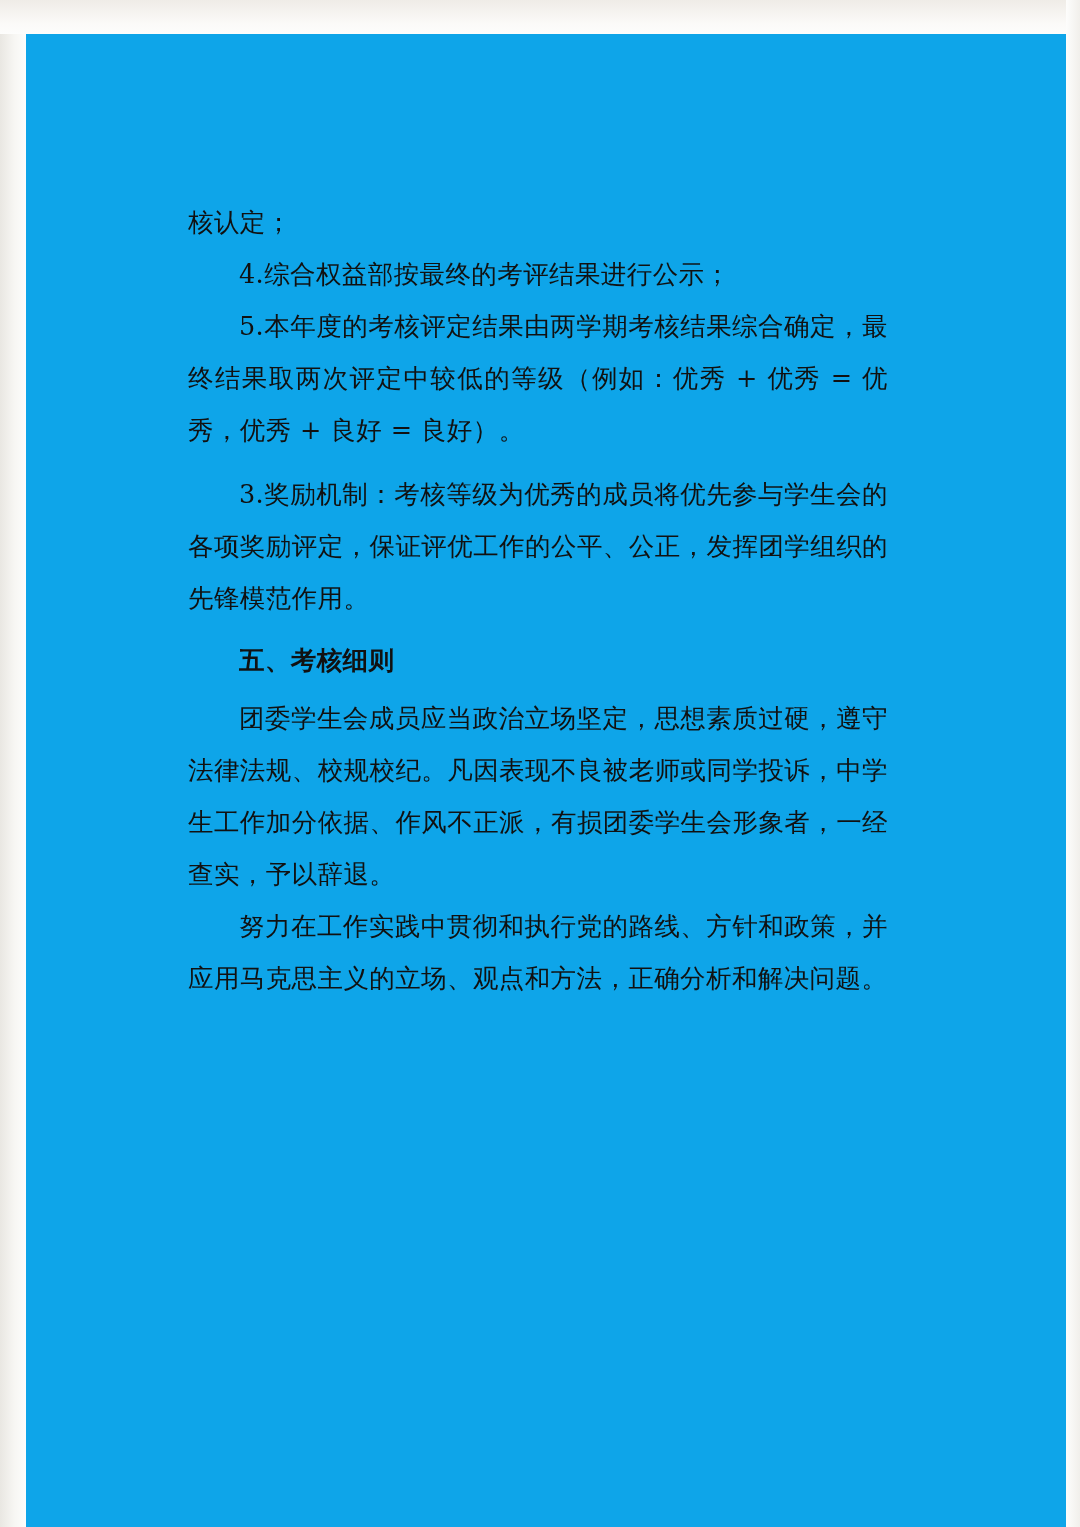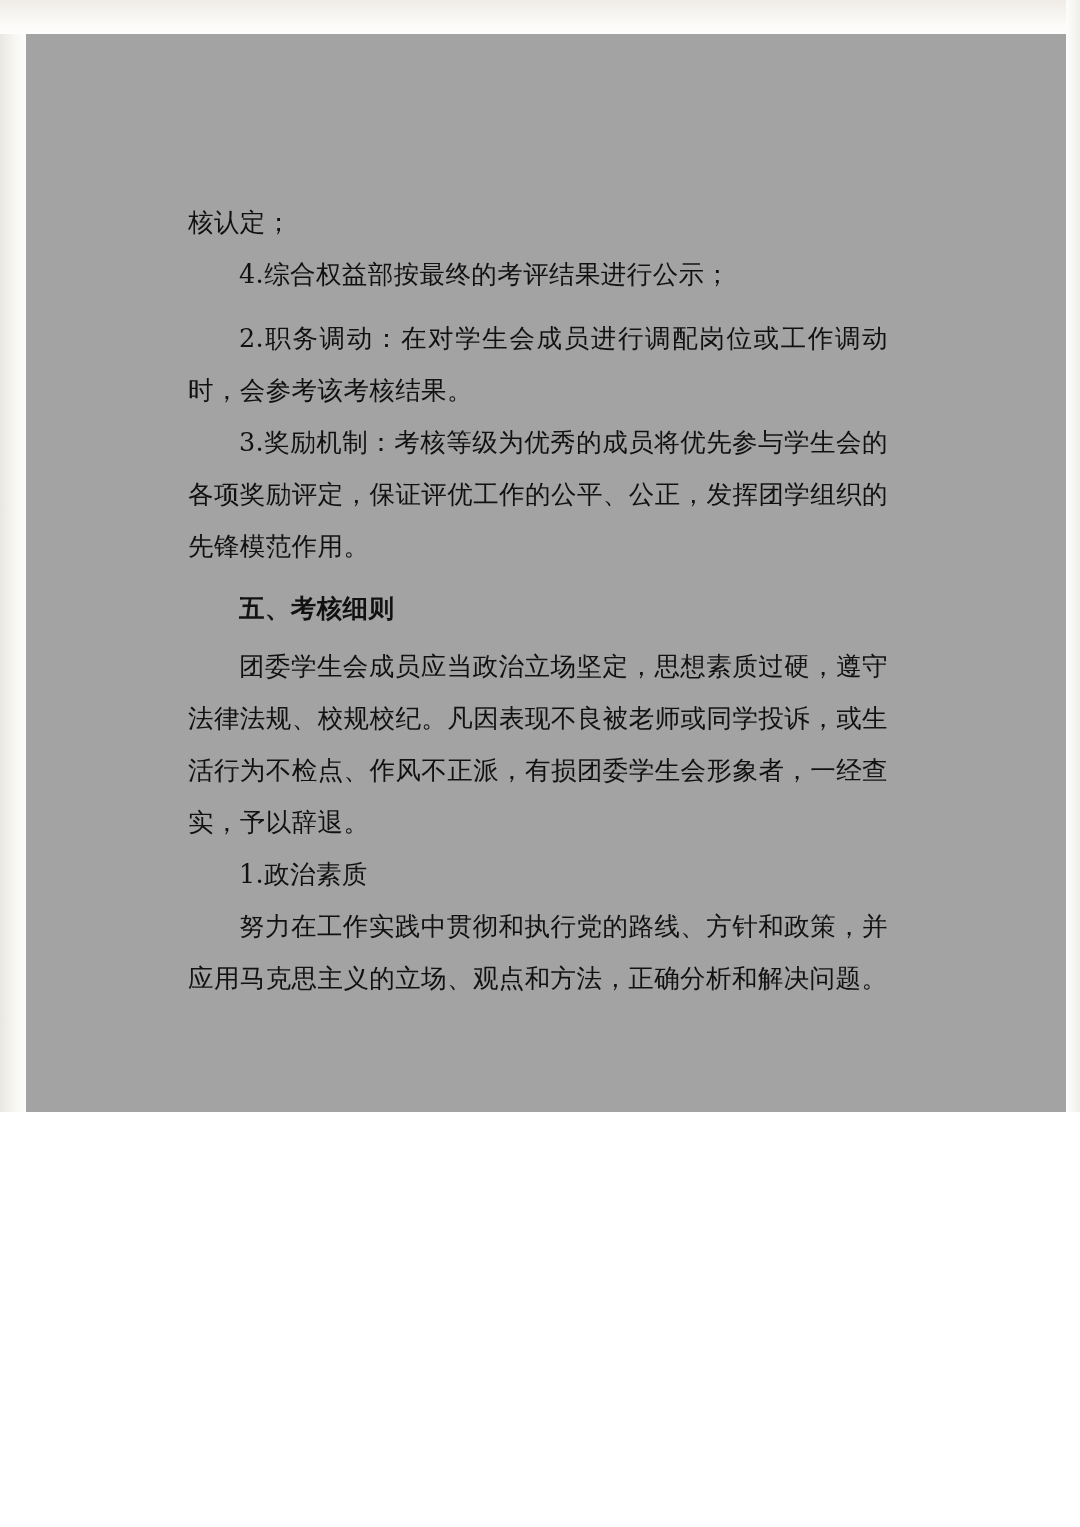--- a/index.html
+++ b/index.html
@@ -6,22 +6,22 @@
     margin: 0;
     padding: 0;
     background: #ffffff;
   }
   body {
     font-family: "DejaVu Serif", "Liberation Serif", serif;
   }
   .page {
     position: relative;
     width: 1080px;
-    height: 1112px;
-    background: #a3a3a3;
+    height: 1527px;
+    background: #0ea5e9;
     overflow: hidden;
   }
   
   .scan-edge-left {
     position: absolute;
     left: 0; top: 0;
     width: 26px; height: 100%;
     background: linear-gradient(to right, #e9e7e2 0%, #f7f6f3 55%, #fdfdfc 100%);
     pointer-events: none;
   }
@@ -74,38 +74,37 @@
   <div class="scan-edge-left"></div>
   <div class="scan-edge-top"></div>
   <div class="scan-edge-right"></div>
 
   <div class="doc-body">
 
     <p class="no-indent">核认定；</p>
 
     <p class="indent">4.综合权益部按最终的考评结果进行公示；</p>
 
+    <p class="indent">5.本年度的考核评定结果由两学期考核结果综合确定，最终结果取两次评定中较低的等级（例如：优秀 + 优秀 = 优秀，优秀 + 良好 = 良好）。</p>
 
     <div class="spacer-sm"></div>
 
 
     <div class="spacer-sm"></div>
 
 
-    <p class="indent">2.职务调动：在对学生会成员进行调配岗位或工作调动时，会参考该考核结果。</p>
 
     <p class="indent">3.奖励机制：考核等级为优秀的成员将优先参与学生会的各项奖励评定，保证评优工作的公平、公正，发挥团学组织的先锋模范作用。</p>
 
     <div class="spacer-md"></div>
 
     <p class="heading">五、考核细则</p>
 
     <div class="spacer-sm"></div>
 
 
-    <p class="indent">团委学生会成员应当政治立场坚定，思想素质过硬，遵守法律法规、校规校纪。凡因表现不良被老师或同学投诉，或生活行为不检点、作风不正派，有损团委学生会形象者，一经查实，予以辞退。</p>
+    <p class="indent">团委学生会成员应当政治立场坚定，思想素质过硬，遵守法律法规、校规校纪。凡因表现不良被老师或同学投诉，中学生工作加分依据、作风不正派，有损团委学生会形象者，一经查实，予以辞退。</p>
 
-    <p class="indent">1.政治素质</p>
 
     <p class="indent">努力在工作实践中贯彻和执行党的路线、方针和政策，并应用马克思主义的立场、观点和方法，正确分析和解决问题。</p>
 
   </div>
 </div>
 
 </body></html>

